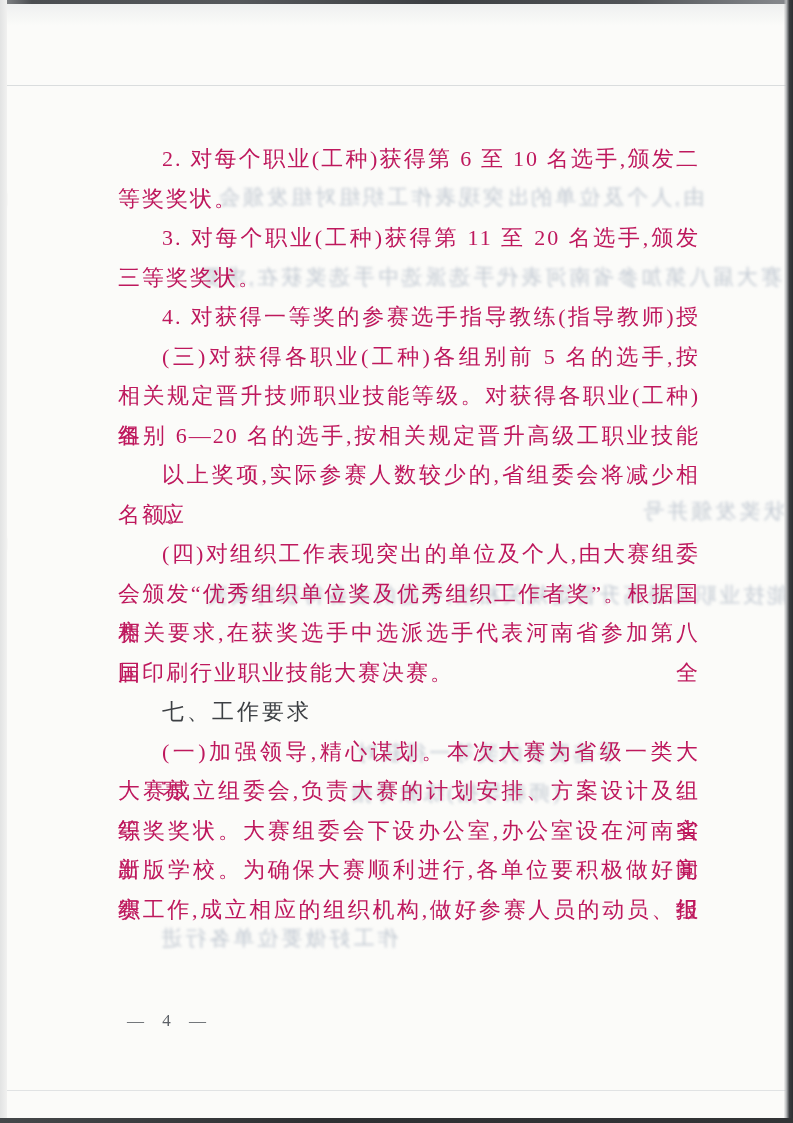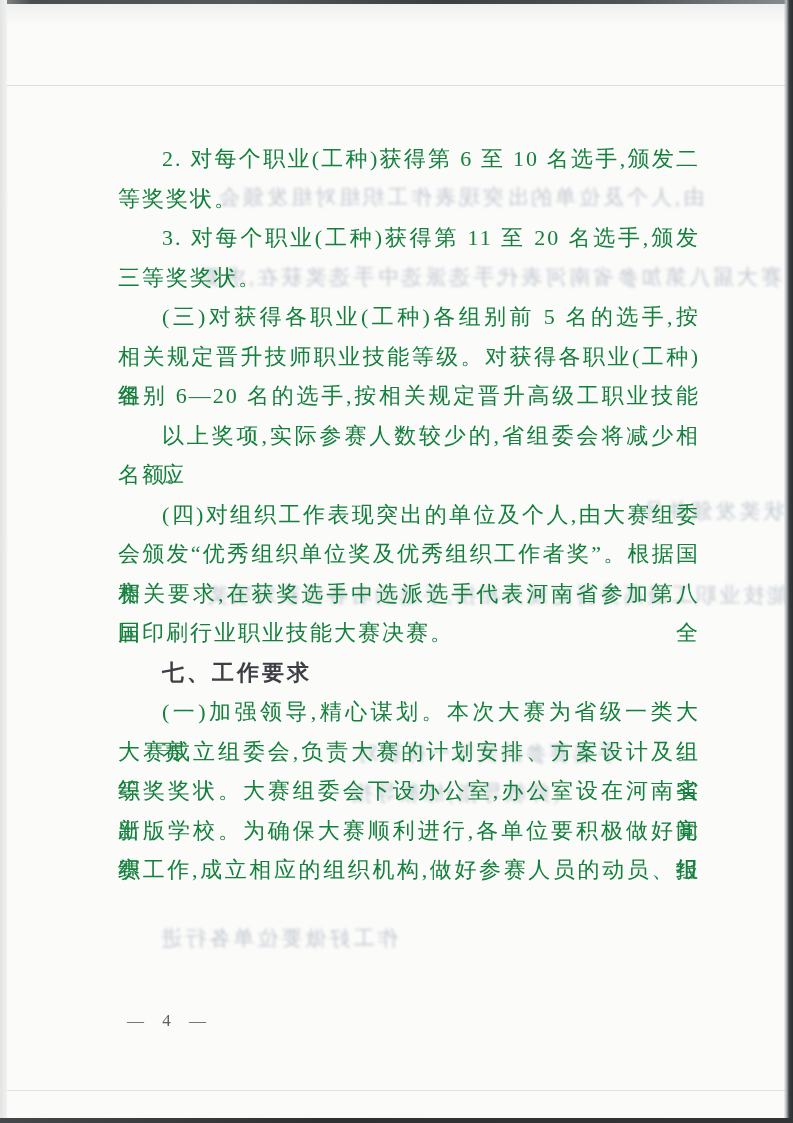--- a/index.html
+++ b/index.html
@@ -34,32 +34,32 @@
   .scanline { position:absolute; left:0; width:100%; height:1px; pointer-events:none; }
   .scanline-1 { top:85px;  background:rgba(178,183,188,0.45); }
   .scanline-2 { top:1090px; background:rgba(188,193,198,0.40); }
 
   
   .doc-body {
     position:absolute; left:118px; top:139px; width:582px;
   }
   .line {
     font-size:22px; line-height:39.5px; height:39.5px;
-    color:#15803d; letter-spacing:2px; white-space:nowrap;
+    color:#be185d; letter-spacing:2px; white-space:nowrap;
     overflow:visible;
   }
   .line.fill {
     white-space:normal;
     text-align:justify; text-align-last:justify;
     text-justify:inter-ideograph;
   }
   .line.indent { padding-left:44px; }
   .line.heading {
     font-family:"Liberation Sans", sans-serif;
-    font-weight:bold; color:#3c3f43; letter-spacing:3px;
+    font-weight:normal; color:#3c3f43; letter-spacing:3px;
   }
 
   .page-number {
     position:absolute; left:127px; top:1008px;
     font-size:17px; line-height:26px; color:#5c6066; letter-spacing:7px;
   }
 
   
   .bleed {
     position:absolute; height:27px; overflow:hidden;
@@ -95,20 +95,21 @@
       <div class="edge-mark" style="left: 0px; top: 371px; width: 5px; height: 10px;"></div>
       <div class="edge-mark" style="left: 0px; top: 538px; width: 6px; height: 12px;"></div>
       <div class="edge-mark" style="left: 0px; top: 618px; width: 5px; height: 10px;"></div>
     </div>
 
   <div id="doc-body" class="doc-body">
       <div class="line fill indent">2. 对每个职业(工种)获得第 6 至 10 名选手,颁发二</div>
       <div class="line">等奖奖状。</div>
       <div class="line fill indent">3. 对每个职业(工种)获得第 11 至 20 名选手,颁发</div>
       <div class="line">三等奖奖状。</div>
+      <div class="line fill indent">4. 对获得一等奖的参赛选手指导教练(指导教师)授</div>
       <div class="line fill indent">(三)对获得各职业(工种)各组别前 5 名的选手,按</div>
       <div class="line fill">相关规定晋升技师职业技能等级。对获得各职业(工种)各</div>
       <div class="line fill">组别 6—20 名的选手,按相关规定晋升高级工职业技能</div>
       <div class="line fill indent">以上奖项,实际参赛人数较少的,省组委会将减少相应</div>
       <div class="line">名额。</div>
       <div class="line fill indent">(四)对组织工作表现突出的单位及个人,由大赛组委</div>
       <div class="line fill">会颁发“优秀组织单位奖及优秀组织工作者奖”。根据国赛</div>
       <div class="line fill">相关要求,在获奖选手中选派选手代表河南省参加第八届全</div>
       <div class="line">国印刷行业职业技能大赛决赛。</div>
       <div class="line indent heading">七、工作要求</div>

